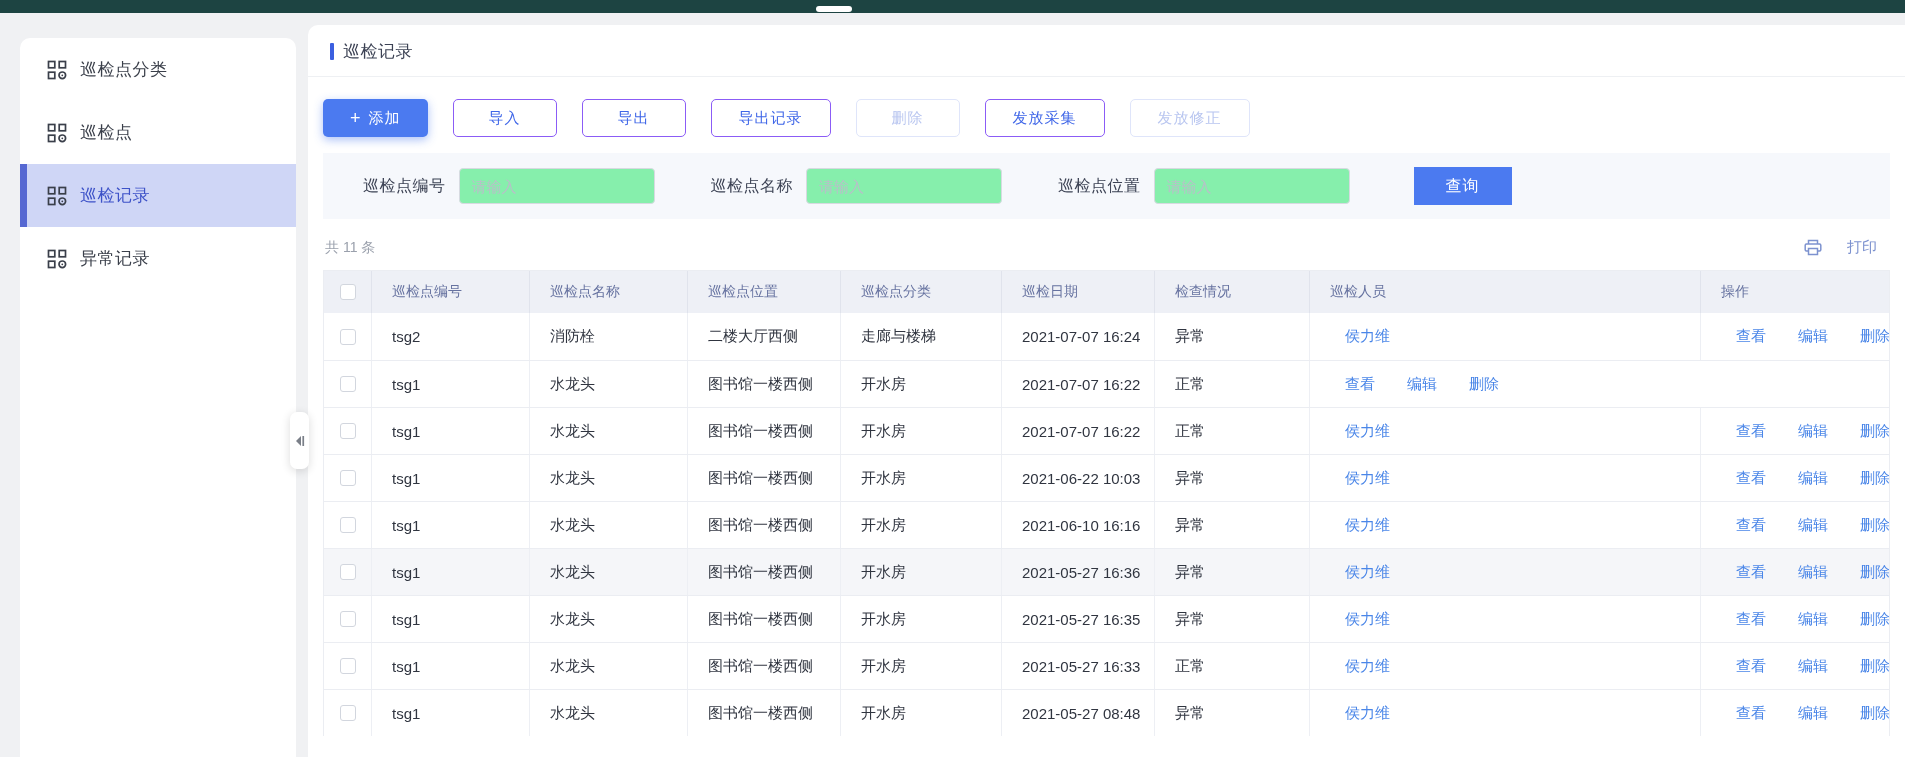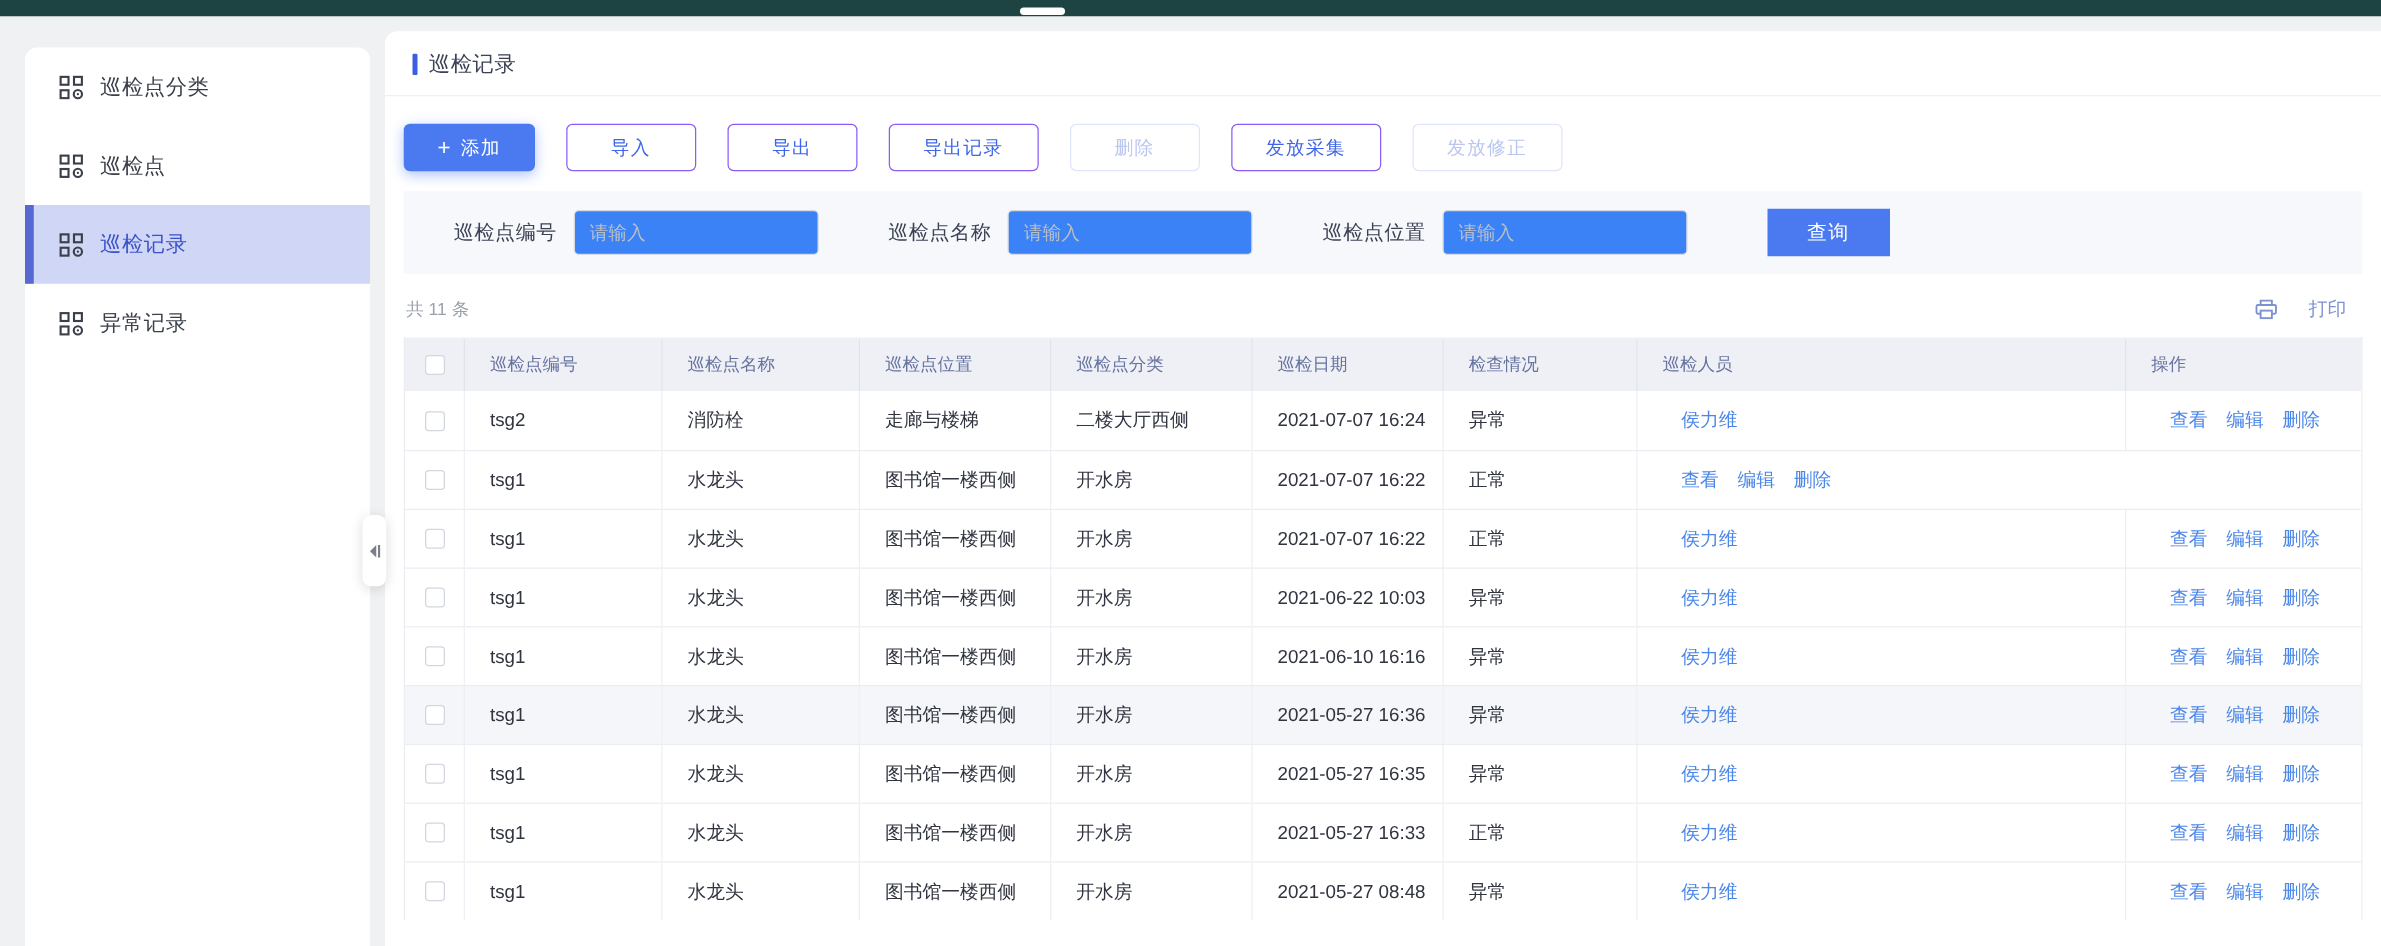--- a/index.html
+++ b/index.html
@@ -38,21 +38,21 @@
   .btn { height:38px; min-width:104px; border-radius:5px; font-size:15px; display:flex; align-items:center; justify-content:center;
          gap:7px; padding:0 27px; cursor:pointer; letter-spacing:1px; white-space:nowrap; }
   .btn.primary { background:#4b7af0; color:#fff; border:none; box-shadow:0 3px 10px rgba(75,122,240,.45); }
   .btn.outline { background:#fff; border:1px solid #8b5cf6; color:#3f66e8; }
   .btn.disabled { background:#fff; border:1px solid #dfe5fa; color:#b9c6f0; cursor:default; }
   .btn .plus { font-size:18px; font-weight:400; }
 
   .filterbar { margin:16px 15px 0 15px; background:#f6f8fc; height:66px; display:flex; align-items:center; padding-left:40px; }
   .filter-group { display:flex; align-items:center; margin-right:56px; }
   .filter-label { font-size:16px; color:#3c4254; margin-right:13px; letter-spacing:0.5px; }
-  .filter-input { width:196px; height:36px; border:1px solid #d7dae1; border-radius:4px; padding:0 12px; font-size:15px; color:#333; background:#3b82f6; outline:none; }
+  .filter-input { width:196px; height:36px; border:1px solid #d7dae1; border-radius:4px; padding:0 12px; font-size:15px; color:#333; background:#86efac; outline:none; }
   .filter-input::placeholder { color:#b9bfc9; }
   .search-btn { width:98px; height:38px; background:#4b7af0; color:#fff; border:none; border-radius:0; font-size:16px;
                 cursor:pointer; letter-spacing:1px; margin-left:8px; }
 
   .count-row { display:flex; justify-content:space-between; align-items:center; padding:19px 28px 13px 17px; }
   .count-text { font-size:14px; color:#9aa0ac; }
   .print-btn { display:flex; align-items:center; gap:25px; color:#7d92cf; font-size:15px; cursor:pointer; }
 
   
   .table { margin:0 15px; border:1px solid #ebedf2; border-bottom:none; }
@@ -61,21 +61,21 @@
   .thead .cell { color:#6672a0; font-size:14px; border-right:1px solid #e0e3ec; }
   .tbody-row { height:47px; background:#fff; border-top:1px solid #ebedf2; }
   .tbody-row:first-child { border-top:none; }
   .tbody-row.hl { background:#f5f6f9; }
   .cell { display:flex; align-items:center; padding-left:20px; font-size:15px; overflow:hidden; white-space:nowrap; }
   .tbody-row .cell { border-right:1px solid #edeff4; color:#303540; }
   .cell.cb { justify-content:center; padding-left:0; }
   .cell:last-child { border-right:none !important; }
   .checkbox { width:16px; height:16px; border:1px solid #d2d6de; border-radius:3px; background:#fff; cursor:pointer; }
   .link { color:#4a86e8; cursor:pointer;margin-left:15px; }
-  .cell.actions { }
+  .cell.actions { gap:17px; }
 </style>
 </head>
 <body>
 
 <div class="topbar">
   <div class="topbar-handle"></div>
 </div>
 
 <nav class="sidebar" id="sidebar">
     <div class="side-item">
@@ -201,22 +201,22 @@
         <div class="cell">巡检人员</div>
         <div class="cell">操作</div>
       </div>
     <div id="tbody">
         <div class="trow tbody-row">
           <div class="cell cb">
             <span class="checkbox"></span>
           </div>
           <div class="cell">tsg2</div>
           <div class="cell">消防栓</div>
+          <div class="cell">二楼大厅西侧</div>
           <div class="cell">走廊与楼梯</div>
-          <div class="cell">二楼大厅西侧</div>
           <div class="cell">2021-07-07 16:24</div>
           <div class="cell">异常</div>
           <div class="cell">
             <span class="link">侯力维</span>
           </div>
           <div class="cell actions">
             <span class="link">查看</span>
             <span class="link">编辑</span>
             <span class="link">删除</span>
           </div>

